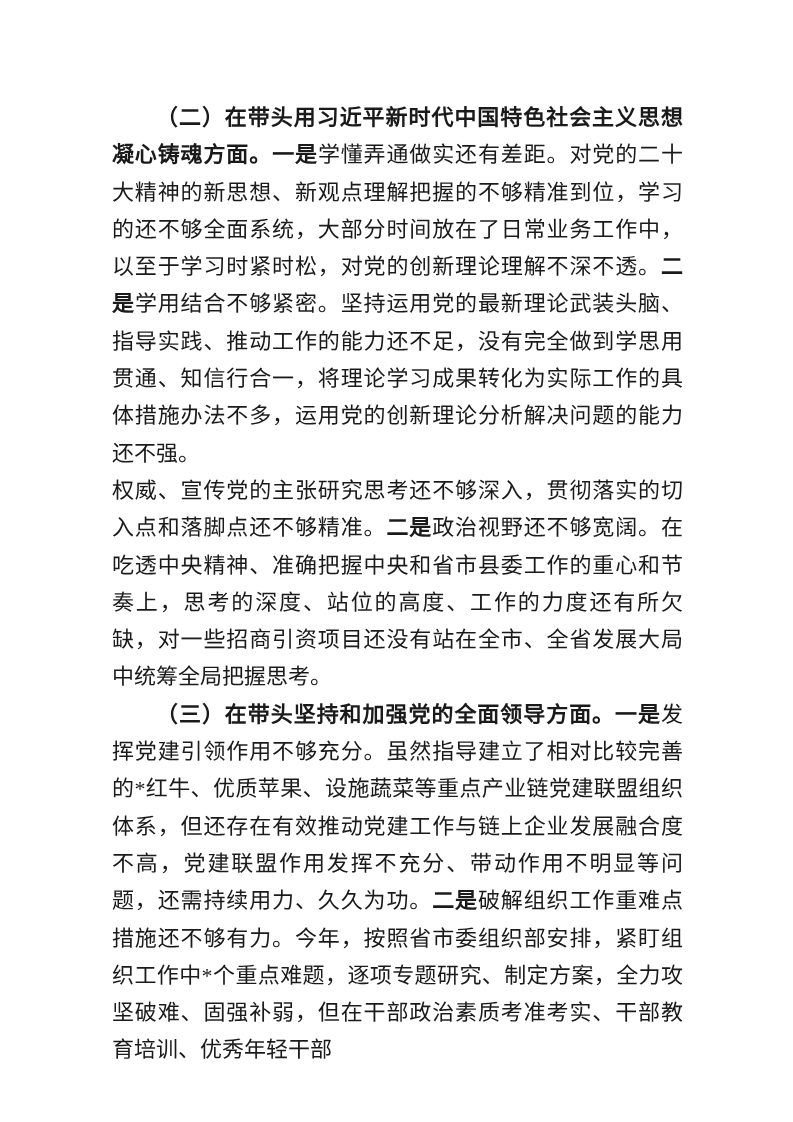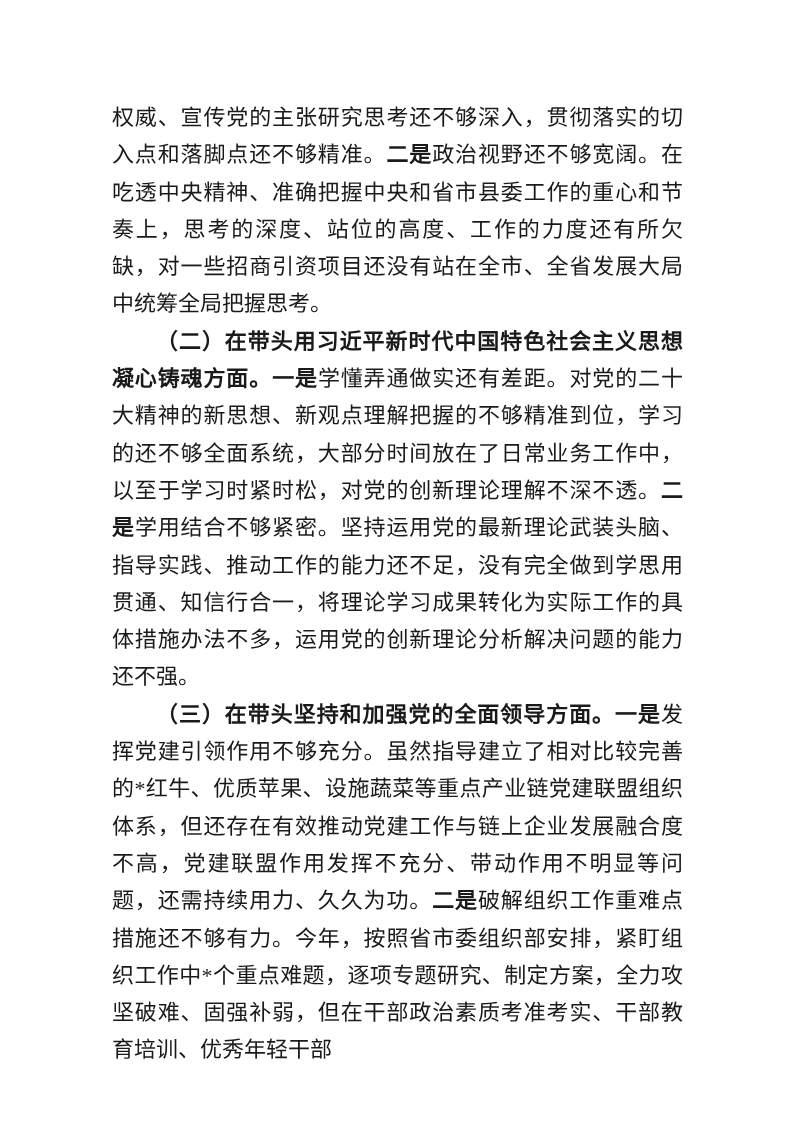--- a/index.html
+++ b/index.html
@@ -40,17 +40,17 @@
     text-indent: 44px;
   }
   .run { font-weight: normal; }
   .run.bold { font-weight: bold; }
 </style>
 </head>
 <body>
 
 <div class="page">
   <div class="doc-body" id="doc-body">
+      <p class="para indent"><span class="run bold">（二）在带头用习近平新时代中国特色社会主义思想凝心铸魂方面。</span><span class="run bold">一是</span><span class="run">学懂弄通做实还有差距。对党的二十大精神的新思想、新观点理解把握的不够精准到位，学习的还不够全面系统，大部分时间放在了日常业务工作中，以至于学习时紧时松，对党的创新理论理解不深不透。</span><span class="run bold">二是</span><span class="run">学用结合不够紧密。坚持运用党的最新理论武装头脑、指导实践、推动工作的能力还不足，没有完全做到学思用贯通、知信行合一，将理论学习成果转化为实际工作的具体措施办法不多，运用党的创新理论分析解决问题的能力还不强。</span></p>
       <p class="para"><span class="run">权威、宣传党的主张研究思考还不够深入，贯彻落实的切入点和落脚点还不够精准。</span><span class="run bold">二是</span><span class="run">政治视野还不够宽阔。在吃透中央精神、准确把握中央和省市县委工作的重心和节奏上，思考的深度、站位的高度、工作的力度还有所欠缺，对一些招商引资项目还没有站在全市、全省发展大局中统筹全局把握思考。</span></p>
-      <p class="para indent"><span class="run bold">（二）在带头用习近平新时代中国特色社会主义思想凝心铸魂方面。</span><span class="run bold">一是</span><span class="run">学懂弄通做实还有差距。对党的二十大精神的新思想、新观点理解把握的不够精准到位，学习的还不够全面系统，大部分时间放在了日常业务工作中，以至于学习时紧时松，对党的创新理论理解不深不透。</span><span class="run bold">二是</span><span class="run">学用结合不够紧密。坚持运用党的最新理论武装头脑、指导实践、推动工作的能力还不足，没有完全做到学思用贯通、知信行合一，将理论学习成果转化为实际工作的具体措施办法不多，运用党的创新理论分析解决问题的能力还不强。</span></p>
       <p class="para indent"><span class="run bold">（三）在带头坚持和加强党的全面领导方面。</span><span class="run bold">一是</span><span class="run">发挥党建引领作用不够充分。虽然指导建立了相对比较完善的*红牛、优质苹果、设施蔬菜等重点产业链党建联盟组织体系，但还存在有效推动党建工作与链上企业发展融合度不高，党建联盟作用发挥不充分、带动作用不明显等问题，还需持续用力、久久为功。</span><span class="run bold">二是</span><span class="run">破解组织工作重难点措施还不够有力。今年，按照省市委组织部安排，紧盯组织工作中*个重点难题，逐项专题研究、制定方案，全力攻坚破难、固强补弱，但在干部政治素质考准考实、干部教育培训、优秀年轻干部</span></p>
     </div>
 </div>
 
 </body></html>

